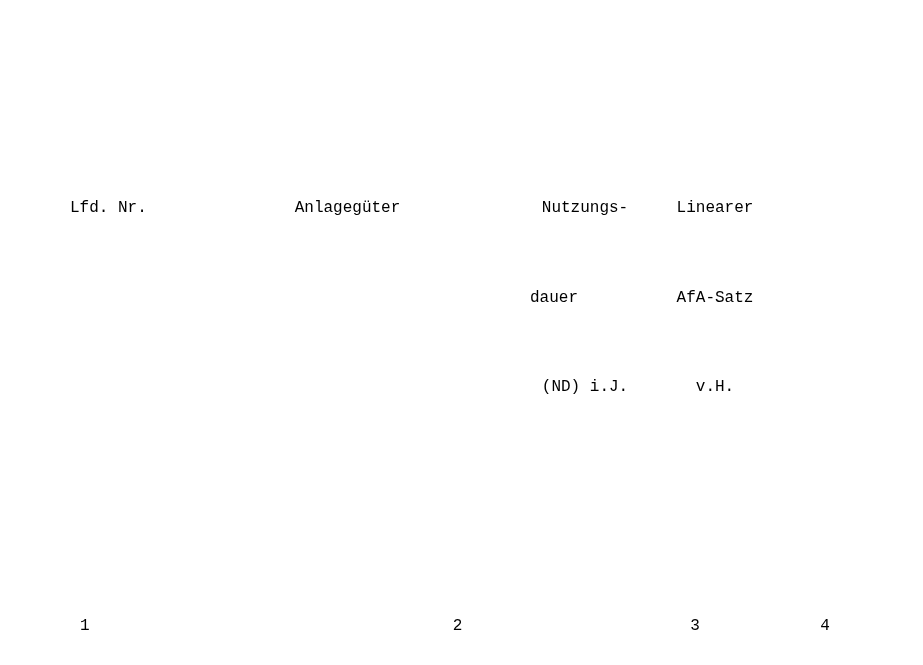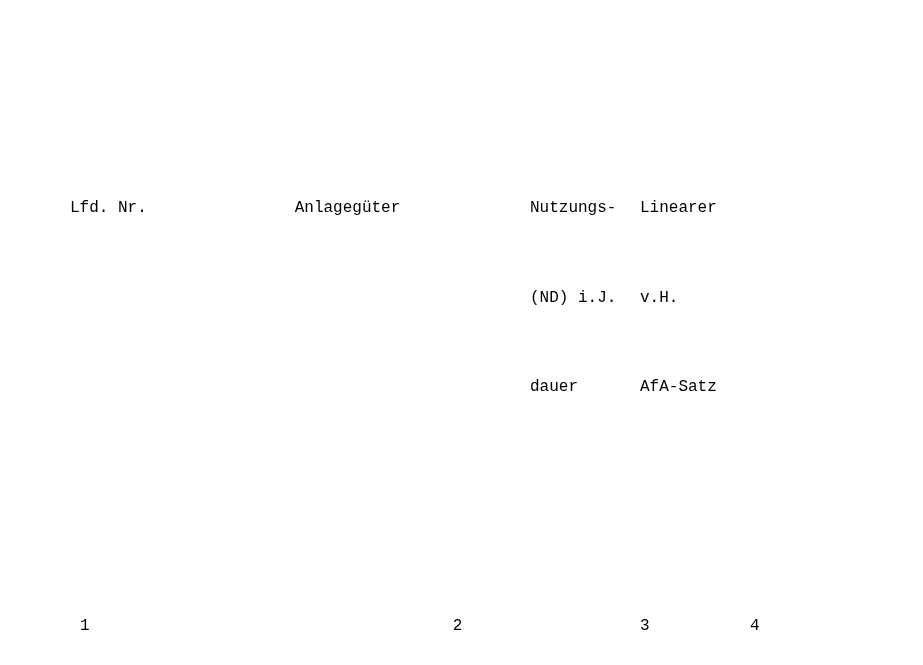--- a/index.html
+++ b/index.html
@@ -17,22 +17,22 @@
     white-space: pre;
   }
   .page {
     padding: 18px 0 0 0;
   }
   .row {
     display: flex;
   }
   .c1 { width: 165px; padding-left: 70px; box-sizing: border-box; }
   .c2 { width: 365px; text-align: center; }
-  .c3 { width: 110px; text-align: left; }
-  .c4 { width: 150px; text-align: left; }
+  .c3 { width: 110px; text-align: center; }
+  .c4 { width: 150px; text-align: center; }
   .hdr1 .c1 { padding-left: 70px; }
   .colnum .c1 { padding-left: 80px; }
   .colnum .c2 { padding-left: 110px; }
   .gap1 { height: 60px; }
 </style>
 </head>
 <body>
 
 
 
@@ -42,29 +42,29 @@
   <div class="row hdr1">
     <div class="c1">Lfd. Nr.</div>
     <div class="c2">Anlagegüter</div>
     <div class="c3">Nutzungs-</div>
     <div class="c4">Linearer</div>
   </div>
   
   <div class="row">
     <div class="c1"></div>
     <div class="c2"></div>
-    <div class="c3">(ND) i.J.</div>
-    <div class="c4">v.H.</div>
+    <div class="c3" style="text-align:left;">dauer</div>
+    <div class="c4">AfA-Satz</div>
   </div>
   
   <div class="row">
     <div class="c1"></div>
     <div class="c2"></div>
-    <div class="c3" style="text-align:left;">dauer</div>
-    <div class="c4">AfA-Satz</div>
+    <div class="c3">(ND) i.J.</div>
+    <div class="c4">v.H.</div>
   </div>
 
   <div class="gap1"></div>
 
   
   <div class="row colnum">
     <div class="c1">1</div>
     <div class="c2">2</div>
     <div class="c3">3</div>
     <div class="c4">4</div>

